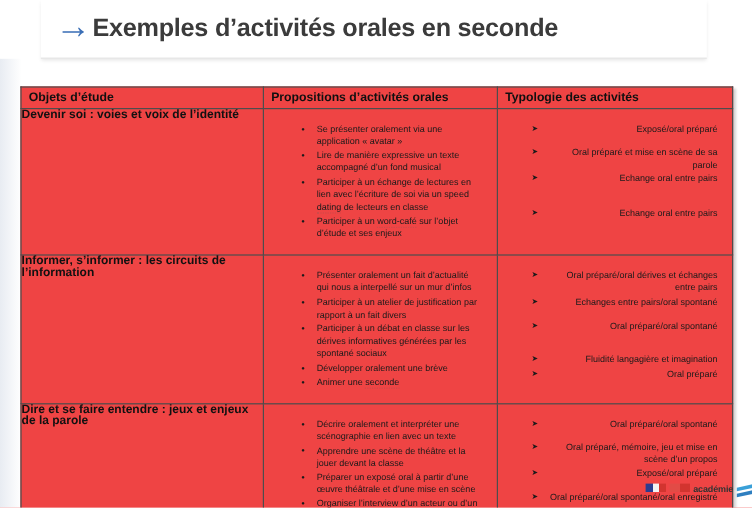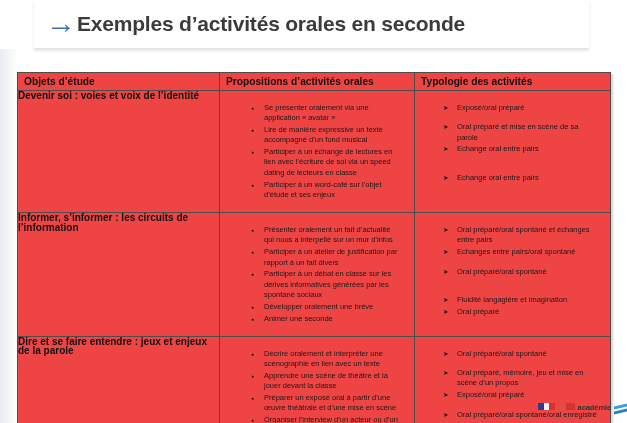--- a/index.html
+++ b/index.html
@@ -119,21 +119,21 @@
 
   ul.bullets > li, ul.arrows > li {
     position: relative;
     font-size: 7.5px;
     color: #1a1a1a;
     line-height: 10.3px;
     padding-left: 32px;
     margin-bottom: 1.5px;
   }
 
-  ul.arrows > li { padding-left: 30px; }
+  ul.arrows > li { padding-left: 30px; text-align: right; }
 
   ul.bullets > li::before {
     content: "\25CF";
     position: absolute;
     left: 19px;
     top: 0px;
     font-size: 5px;
     line-height: 10.3px;
     color: #1a1a1a;
   }
@@ -252,21 +252,21 @@
         <ul class="bullets">
           <li>Présenter oralement un fait d’actualité qui nous a interpellé sur un mur d’infos</li>
           <li>Participer à un atelier de justification par rapport à un fait divers</li>
           <li>Participer à un débat en classe sur les dérives informatives générées par les spontané sociaux</li>
           <li>Développer oralement une brève</li>
           <li>Animer une <span class="sp-inner">seconde</span></li>
         </ul>
       </td>
       <td class="list-cell">
         <ul class="arrows">
-          <li>Oral préparé/oral spontané et échanges entre pairs</li>
+          <li>Oral préparé/oral dérives et échanges entre pairs</li>
           <li>Echanges entre pairs/oral spontané</li>
           <li class="spaced">Oral préparé/oral spontané</li>
           <li class="spaced2">Fluidité langagière et imagination</li>
           <li>Oral préparé</li>
         </ul>
       </td>
     </tr>
 
     <tr>
       <td class="obj-cell">Dire et se faire entendre : jeux et enjeux de la parole</td>

